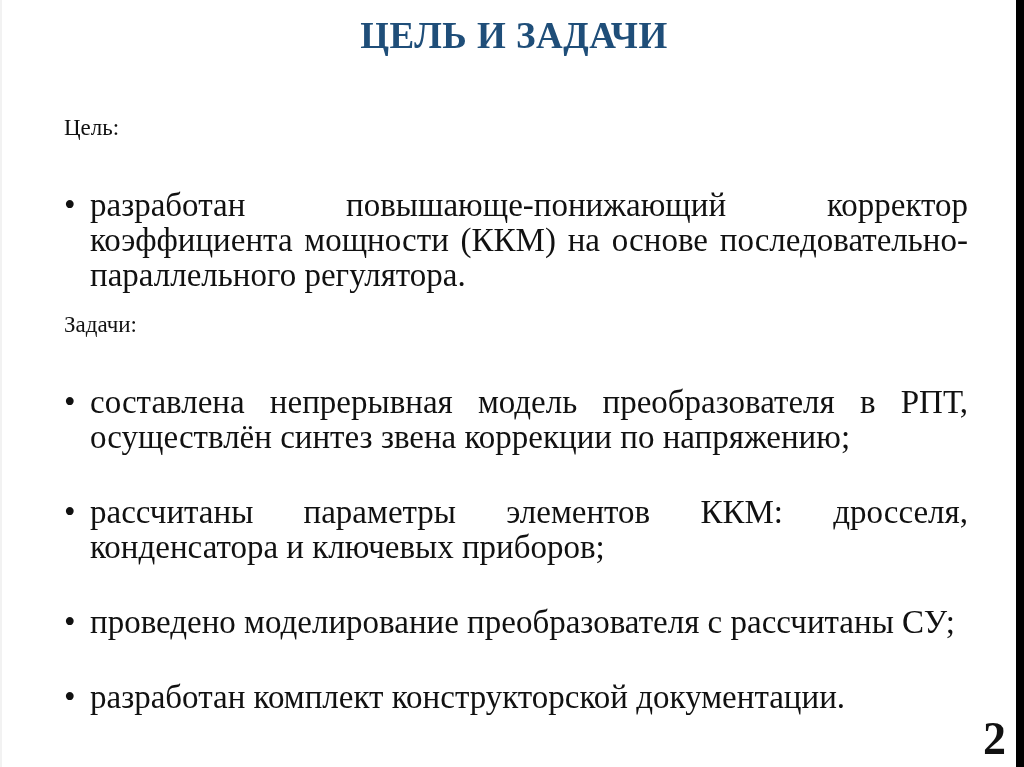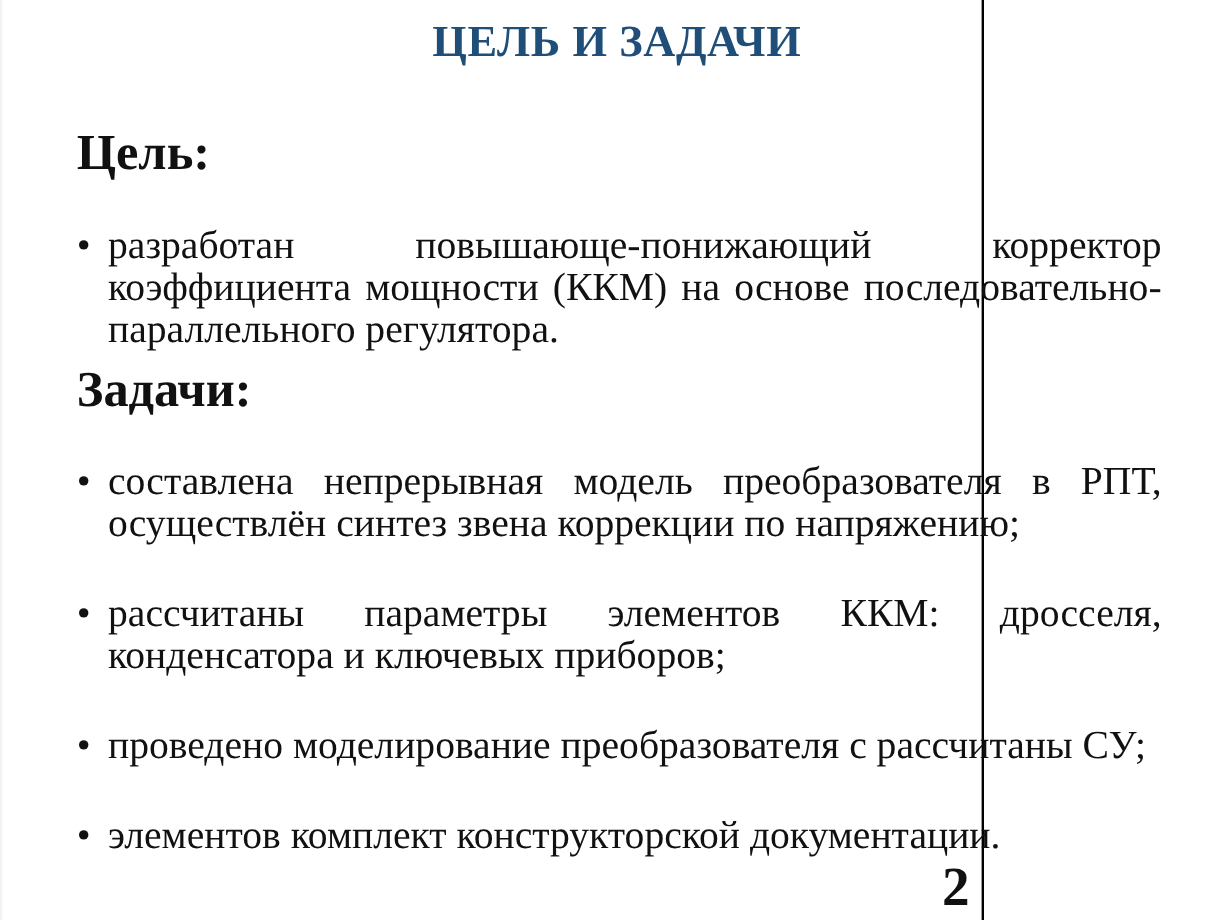--- a/index.html
+++ b/index.html
@@ -1,26 +1,26 @@
 <!DOCTYPE html>
 <html><head>
 <meta charset="utf-8">
 <style>
   html, body { margin: 0; padding: 0; }
   body {
     width: 1024px; height: 767px; overflow: hidden; background: #ffffff;
     position: relative; font-family: "Liberation Serif", "DejaVu Serif", serif; color: #111;
   }
-  .slide { position: absolute; left: 0; top: 0; width: 820px; height: 767px; box-sizing: border-box; border-left: 2px solid #f2f2f2; border-right: 2px solid #000000; }
+  .slide { position: absolute; left: 0; top: 0; width: 1024px; height: 767px; box-sizing: border-box; border-left: 2px solid #f2f2f2; border-right: 8px solid #000000; }
   .title {
     position: absolute; top: 14px; left: 0; width: 1024px; text-align: center;
     font-weight: bold; font-size: 37px; color: #1f4e79; letter-spacing: 0.5px;
   }
   .content { position: absolute; left: 62px; top: 108px; width: 904px; }
-  .heading { font-weight: bold; font-size: 42px; line-height: 40px; margin: 0; }
+  .heading { font-weight: normal; font-size: 23px; line-height: 40px; margin: 0; }
   .heading.h1 { margin-bottom: 8px; }
   .heading.h2 { margin-top: 10px; margin-bottom: 6px; }
   .bullet { position: relative; padding-left: 26px; font-size: 33px; line-height: 35px; text-align: justify; margin-bottom: 12px; }
   .bullet .dot { position: absolute; left: 0; top: 0; }
   .bullet .txt { display: block; margin-top: 40px; }
   .page-num { position: absolute; right: 10px; bottom: 2px; font-weight: bold; font-size: 46px; color: #111; }
 </style>
 </head>
 <body>
 
@@ -44,18 +44,18 @@
     <div class="bullet">
       <span class="dot">•</span>
       <span class="txt">рассчитаны параметры элементов ККМ: дросселя, конденсатора и ключевых приборов;</span>
     </div>
     <div class="bullet">
       <span class="dot">•</span>
       <span class="txt">проведено моделирование преобразователя с рассчитаны СУ;</span>
     </div>
     <div class="bullet">
       <span class="dot">•</span>
-      <span class="txt">элементов комплект конструкторской документации.</span>
+      <span class="txt">разработан комплект конструкторской документации.</span>
     </div>
   </div>
 
   <div class="page-num">2</div>
 </div>
 
 </body></html>

